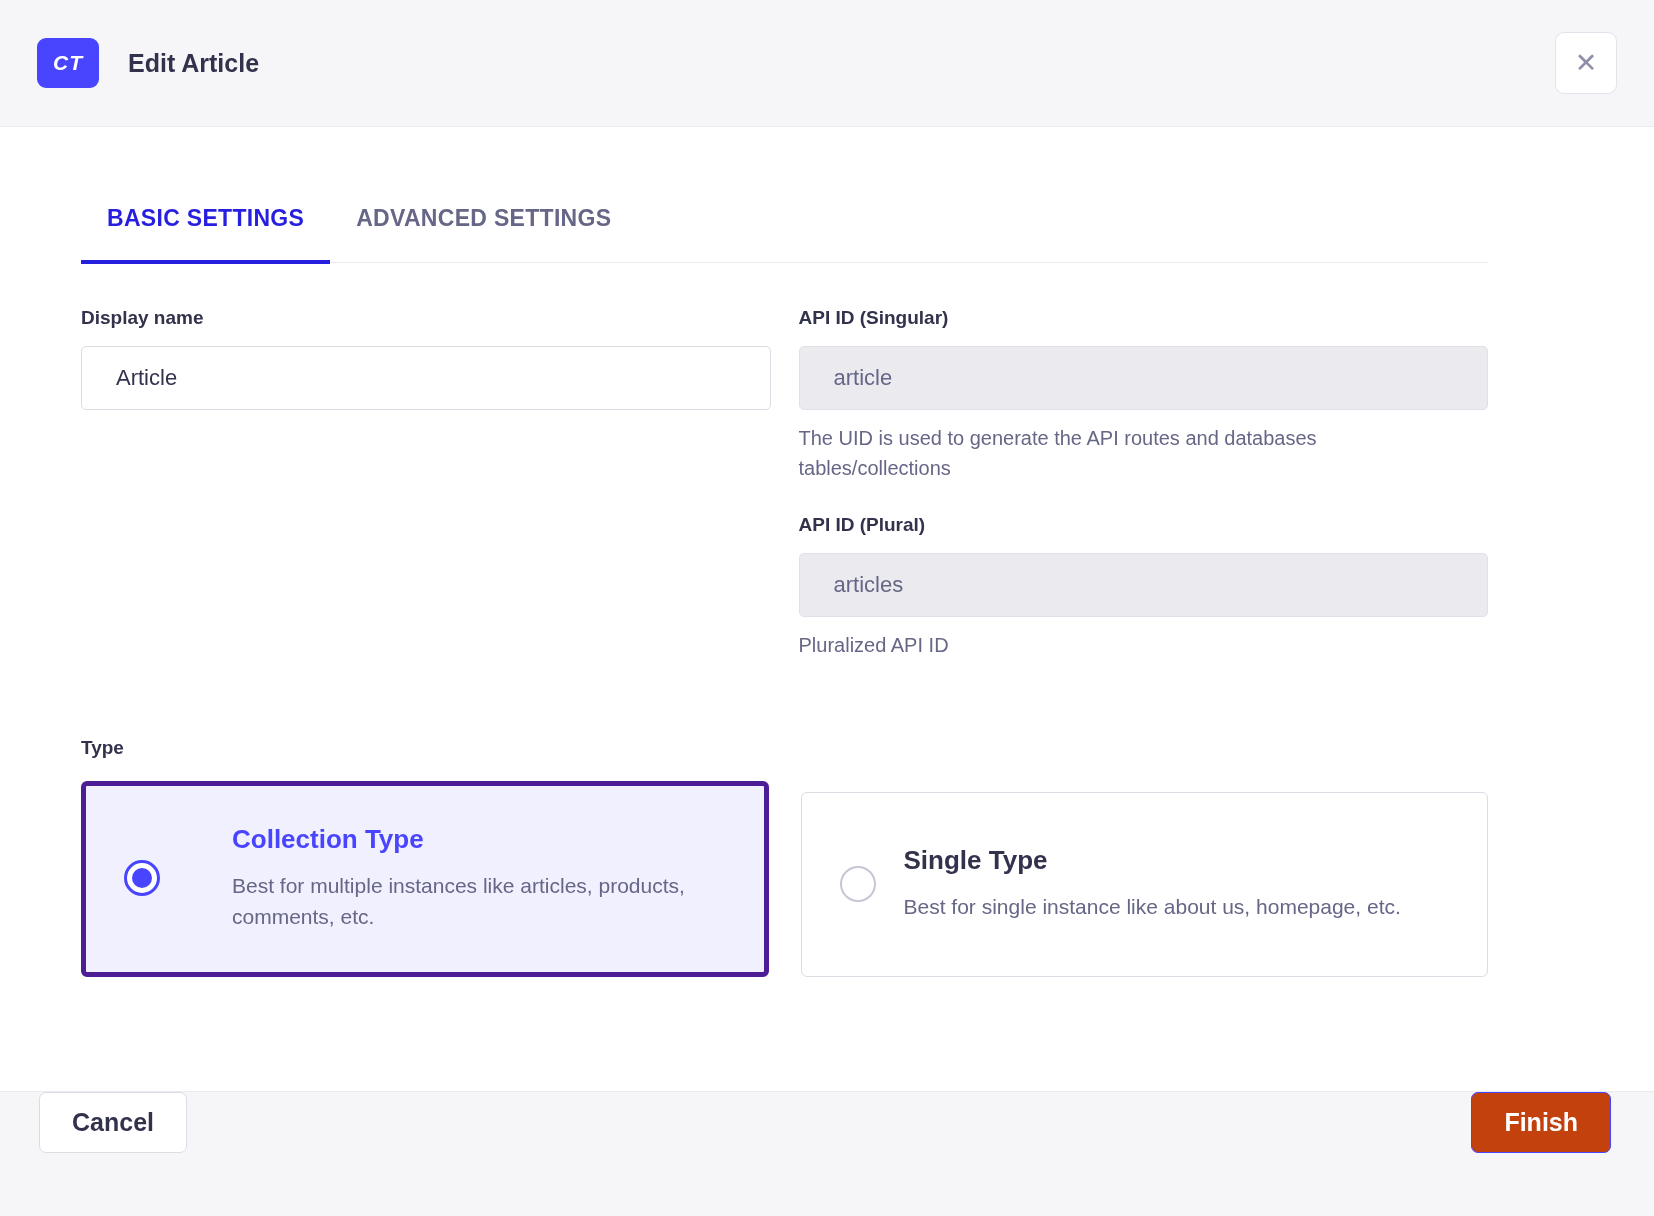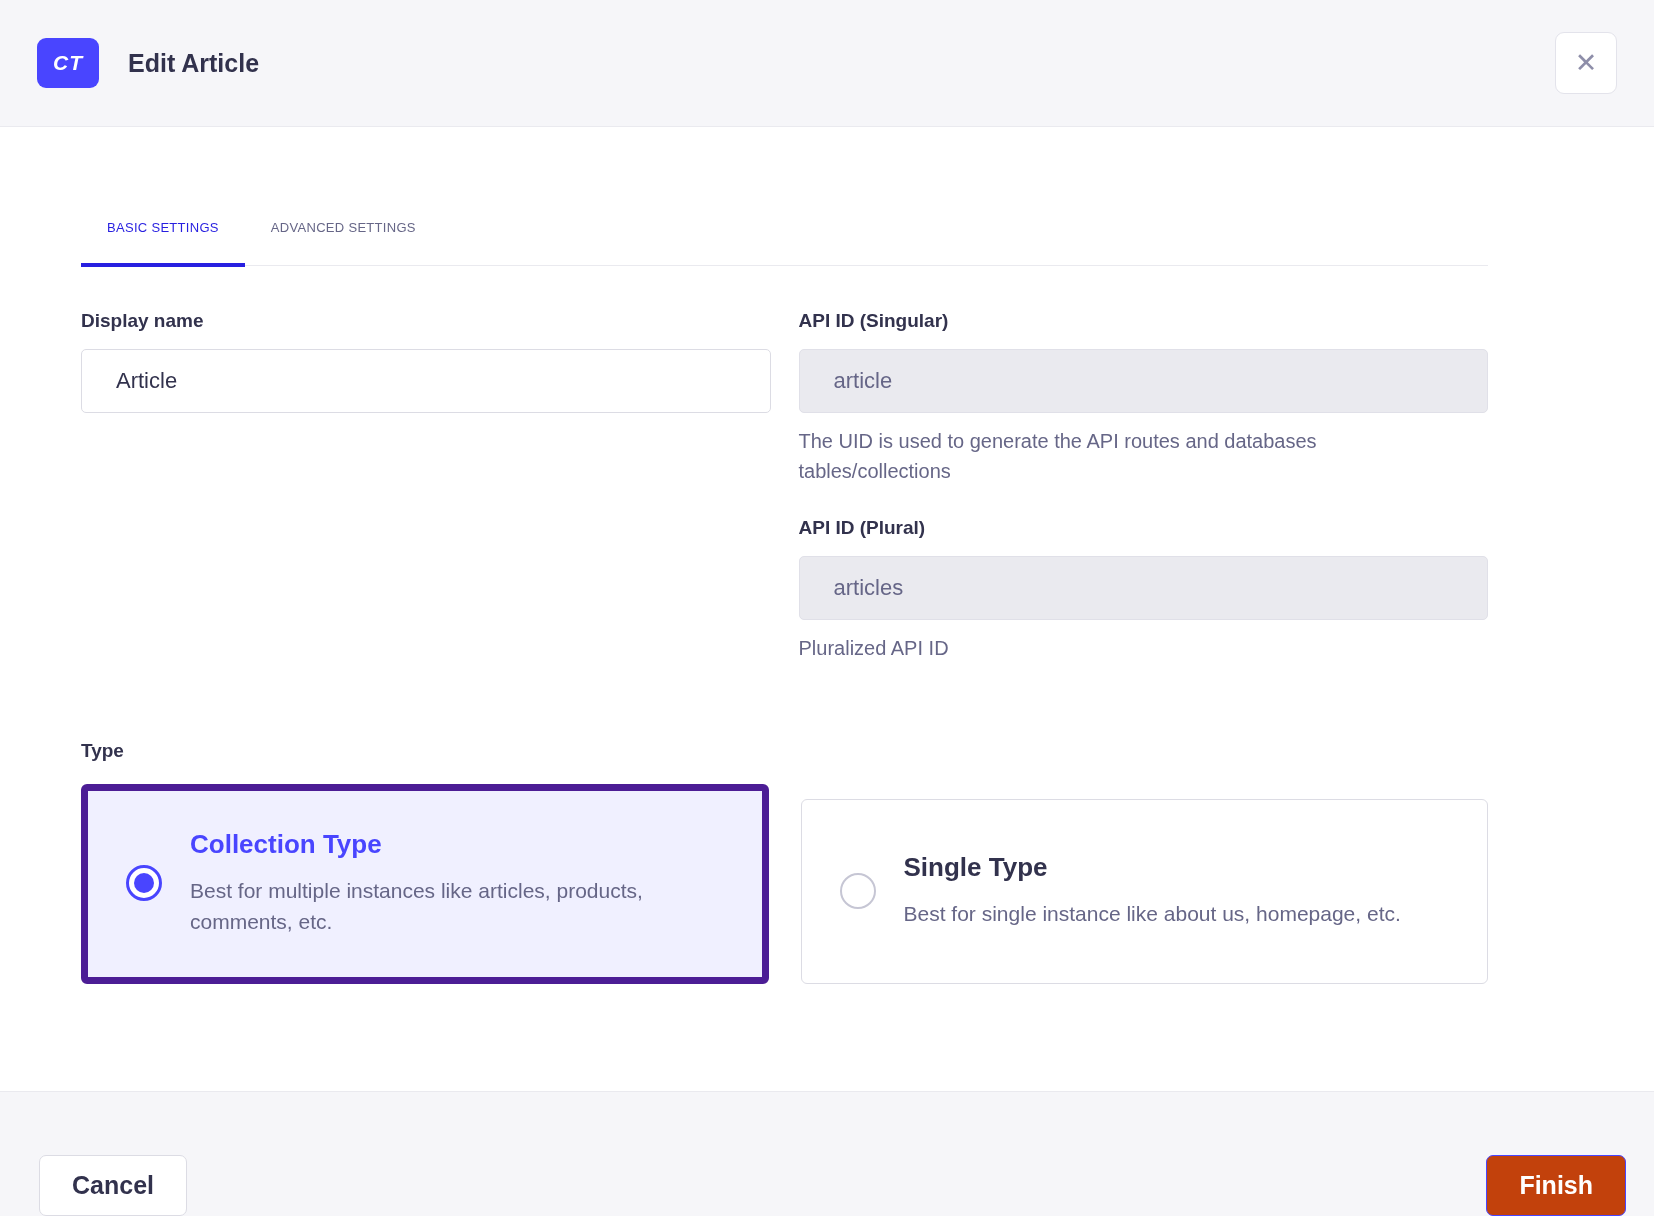--- a/index.html
+++ b/index.html
@@ -66,28 +66,27 @@
     font-size: 33px; font-weight: bold; color: #32324D;
     letter-spacing: -0.3px;
   }
   .config-subtitle {
     margin-top: 9px;
     font-size: 21px; color: #666687;
   }
   .tabs { display: flex; }
   .tab {
     padding: 0 26px 28px 26px;
-    font-size: 13px; font-weight: normal;
+    font-size: 23px; font-weight: bold;
     letter-spacing: 0.3px;
     color: #666687;
     border-bottom: 4px solid transparent;
     margin-bottom: -2px;
     cursor: pointer;
     white-space: nowrap;
-    margin-top: 15px;
   }
   .tab.active {
     color: #271FE0;
     border-bottom-color: #271FE0;
   }
 
   
   .fields-grid {
     display: grid;
     grid-template-columns: 1fr 1fr;
@@ -133,21 +132,22 @@
   }
   .type-card {
     border-radius: 6px;
     padding: 38px 40px 40px 38px;
     display: flex; align-items: center;
     cursor: pointer;
     min-height: 185px;
   }
   .type-card.selected {
     background: #F0F0FF;
-    border: 7px solid #4c1d95;
+    border: 5px solid #4c1d95;
+    gap: 44px;
   }
   .type-card.unselected {
     background: #ffffff;
     border: 1px solid #DCDCE4;
   }
   .radio {
     flex: 0 0 36px;
     width: 36px; height: 36px;
     border-radius: 50%;
     margin-right: 28px;
@@ -170,22 +170,22 @@
     margin-top: 15px;
     font-size: 21px; line-height: 31px;
     color: #666687;
   }
 
   
   .modal-footer {
     flex: 0 0 125px; height: 125px;
     background: #F6F6F9;
     border-top: 1px solid #EAEAEF;
-    display: flex; align-items: flex-end;
-    padding: 0 28px 0 39px;
+    display: flex; align-items: flex-start;
+    padding: 0 43px 0 39px;
   }
   .btn {
     font-family: "Liberation Sans", sans-serif;
     font-size: 25px; font-weight: bold;
     border-radius: 7px;
     padding: 0 32px;
     height: 61px;
     cursor: pointer;
     display: flex; align-items: center; justify-content: center;
   }

